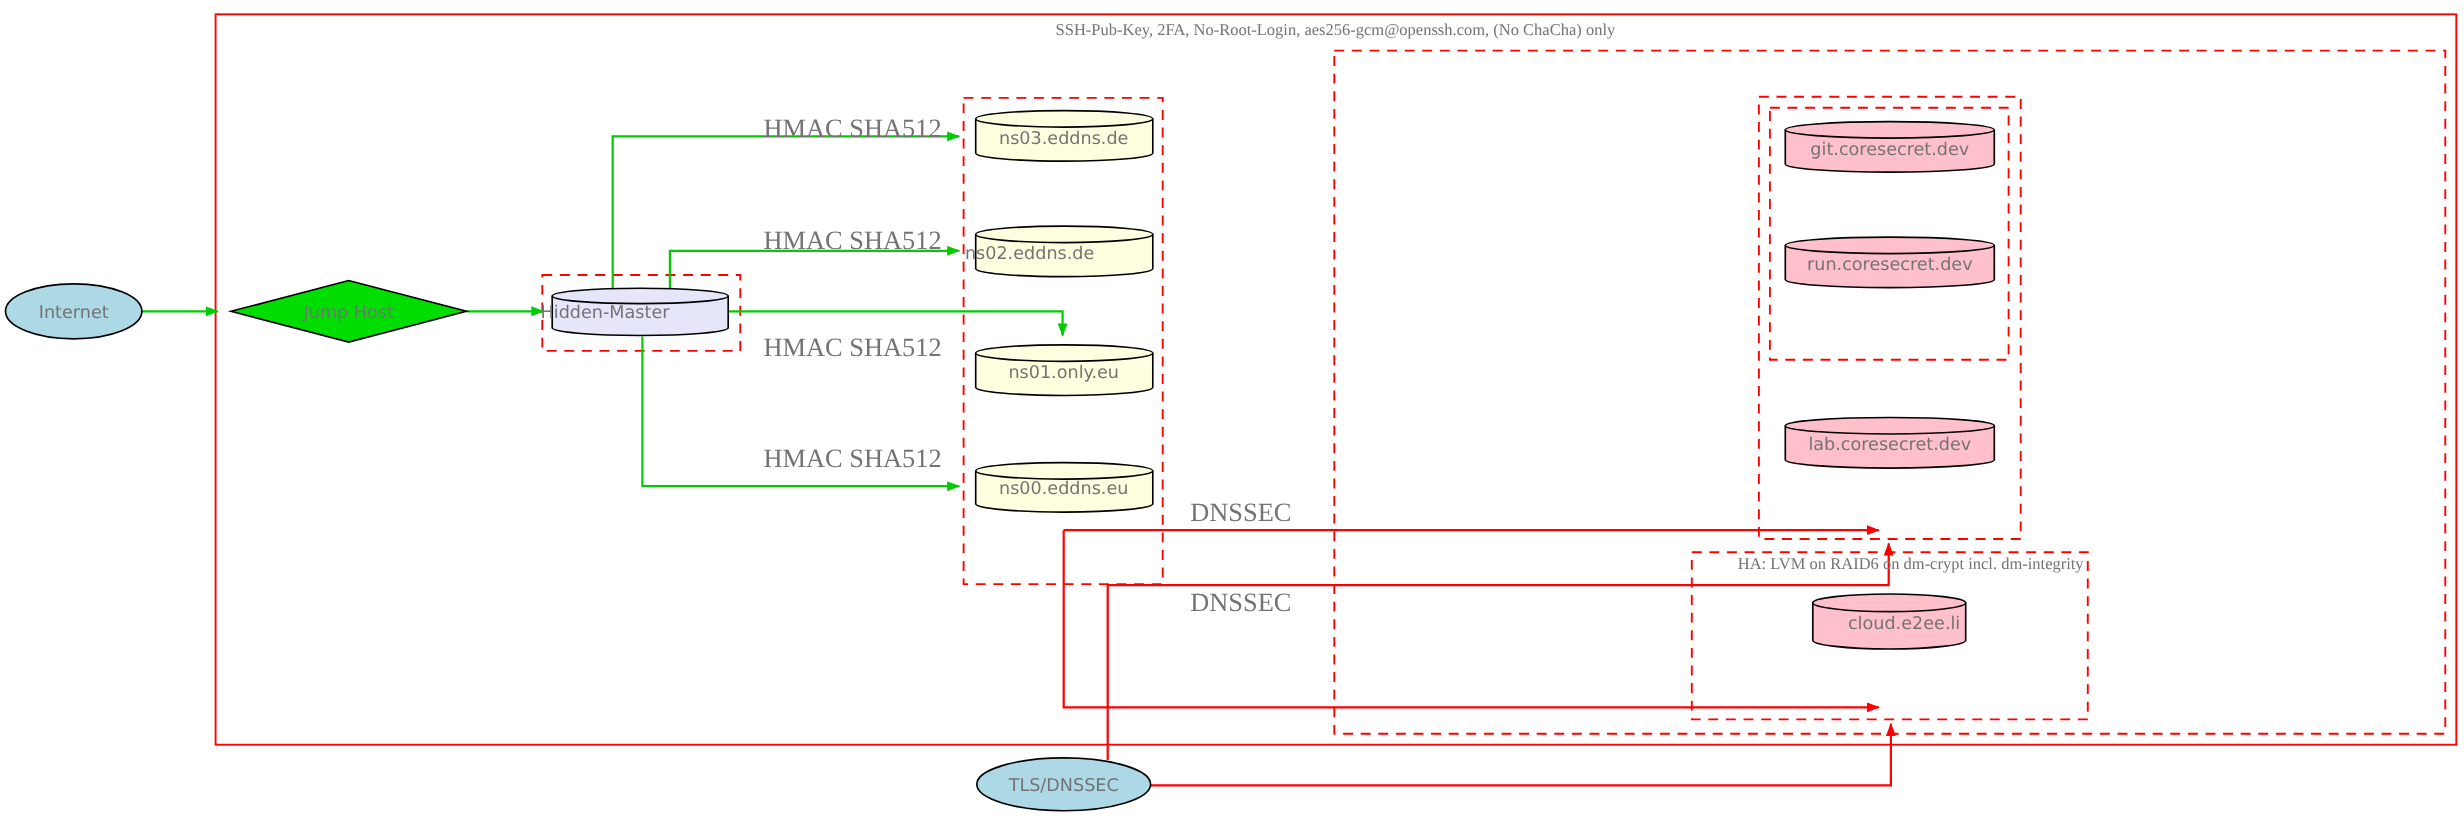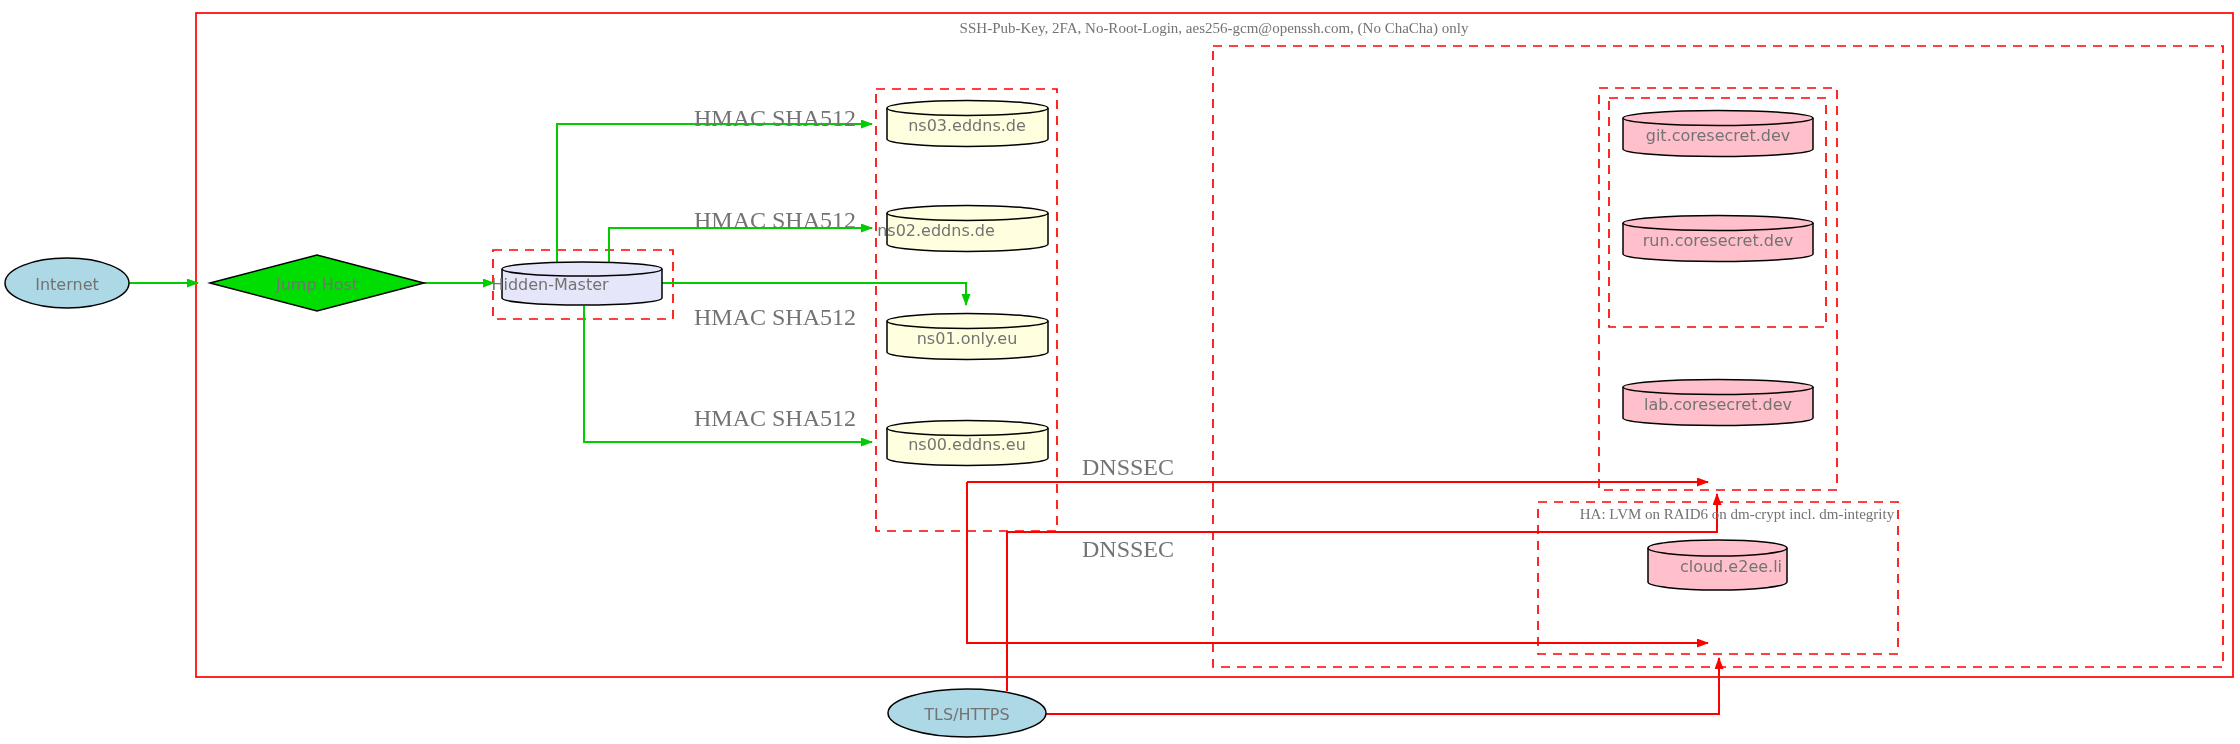--- a/index.html
+++ b/index.html
@@ -103,15 +103,15 @@
   <div class="lbl node" style="left:317px;top:284px;">Jump Host</div>
   <div class="lbl node" style="left:550px;top:284px;text-align:right;">Hidden-Master</div>
   <div class="lbl node" style="left:967px;top:125px;">ns03.eddns.de</div>
   <div class="lbl node" style="left:912px;top:230px;margin-left:24px;">ns02.eddns.de</div>
   <div class="lbl node" style="left:967px;top:338px;">ns01.only.eu</div>
   <div class="lbl node" style="left:967px;top:444px;">ns00.eddns.eu</div>
   <div class="lbl node" style="left:1718px;top:135px;">git.coresecret.dev</div>
   <div class="lbl node" style="left:1718px;top:240px;">run.coresecret.dev</div>
   <div class="lbl node" style="left:1718px;top:404px;">lab.coresecret.dev</div>
   <div class="lbl node" style="left:1717px;top:566px;margin-left:14px;">cloud.e2ee.li</div>
-  <div class="lbl node" style="left:967px;top:714px;">TLS/HTTPS</div>
+  <div class="lbl node" style="left:967px;top:714px;">TLS/DNSSEC</div>
 
 </div>
 
 </body></html>

